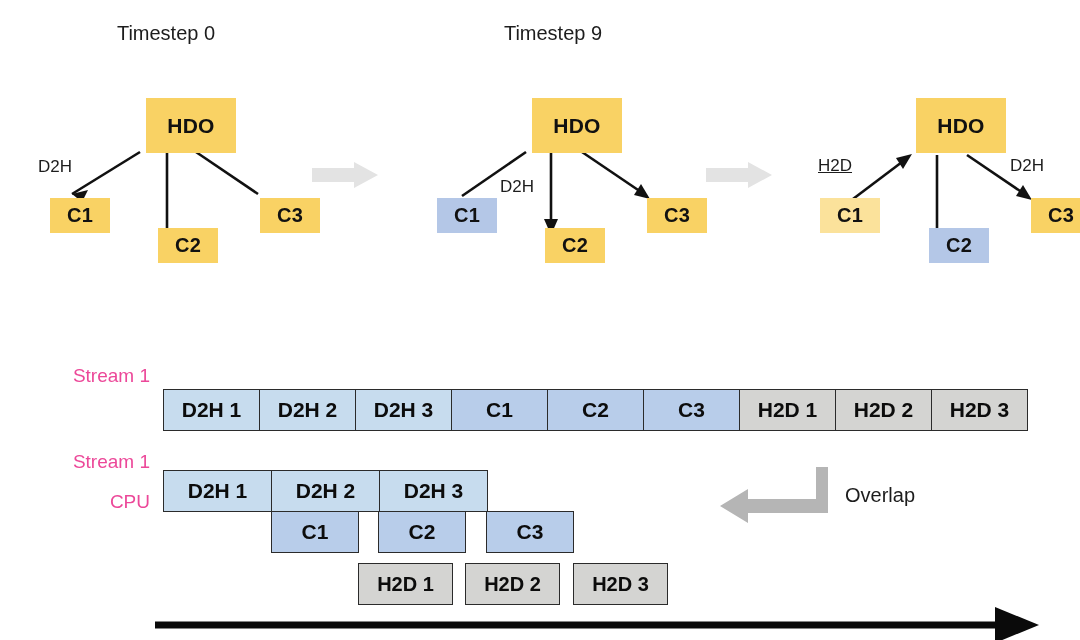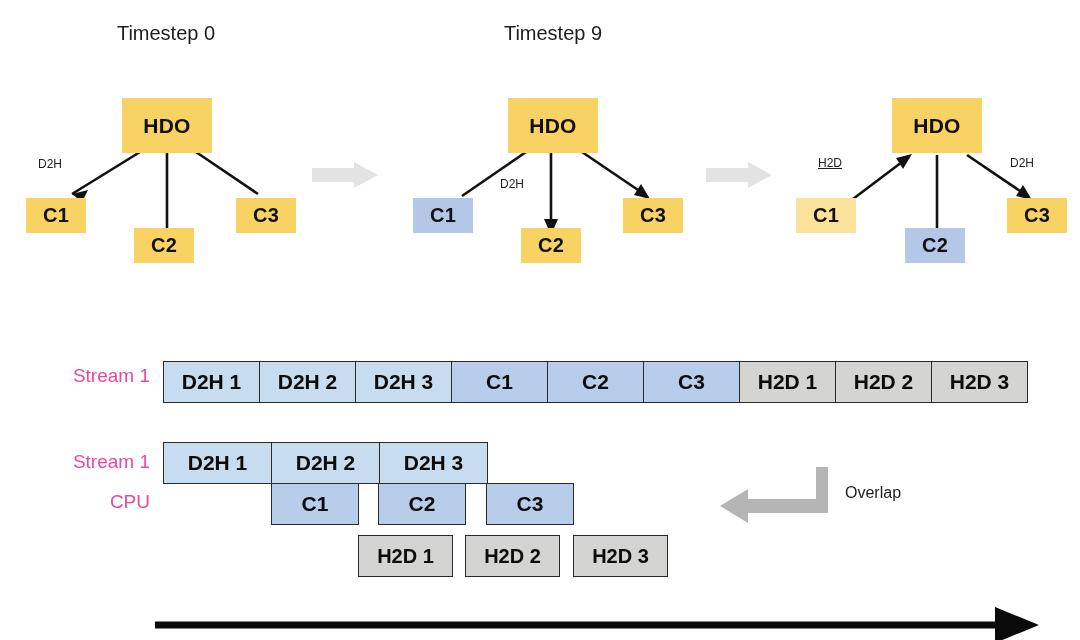--- a/index.html
+++ b/index.html
@@ -11,49 +11,50 @@
   #root{position:absolute;left:0;top:12px;width:1080px;height:640px;}
 
   
   .ts-title{
     position:absolute;font-size:20px;color:#1d1d1d;
     font-weight:400;text-align:center;white-space:nowrap;
   }
   .node{
     position:absolute;box-sizing:border-box;
     display:flex;align-items:center;justify-content:center;
-    font-weight:bold;color:#111111;letter-spacing:.2px;
+    font-weight:bold;color:#111111;letter-spacing:.2px;margin-left:24px;
   }
   .node.hdo{font-size:21px;}
   .node.child{font-size:20px;}
   .edge-lbl{
-    position:absolute;font-size:12px;color:#1d1d1d;white-space:nowrap;
+    position:absolute;font-size:17px;color:#1d1d1d;white-space:nowrap;
   }
   svg.edges{position:absolute;left:0;top:0;overflow:visible;}
 
   
   .trans-arrow{position:absolute;}
 
   
   .row-label{
     position:absolute;font-size:19px;color:#ec4899;
     white-space:nowrap;text-align:right;
   }
   .cell{
     position:absolute;box-sizing:border-box;
     border:1.6px solid #2b2b2b;
     display:flex;align-items:center;justify-content:center;
     font-size:21px;font-weight:bold;color:#0c0c0c;
     white-space:nowrap;
+    margin-top:28px;
   }
   .cell.sm{font-size:20px;}
 
   
   .overlap-lbl{
-    position:absolute;font-size:16px;color:#1d1d1d;white-space:nowrap;
+    position:absolute;font-size:20px;color:#1d1d1d;white-space:nowrap;
   }
 
   
   .axis{position:absolute;}
 </style>
 </head>
 <body>
 
 <div id="root">
 

